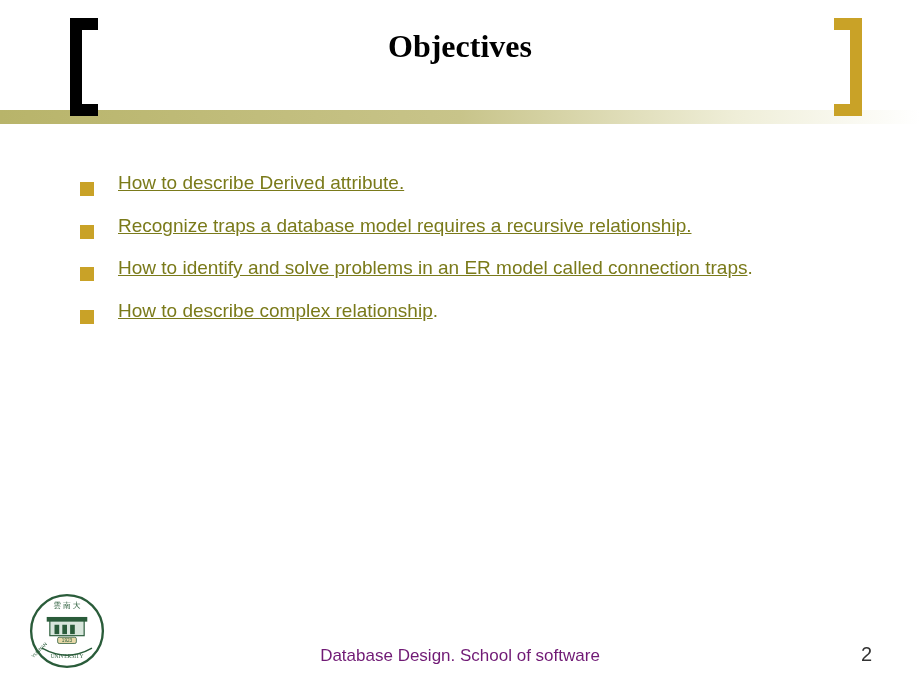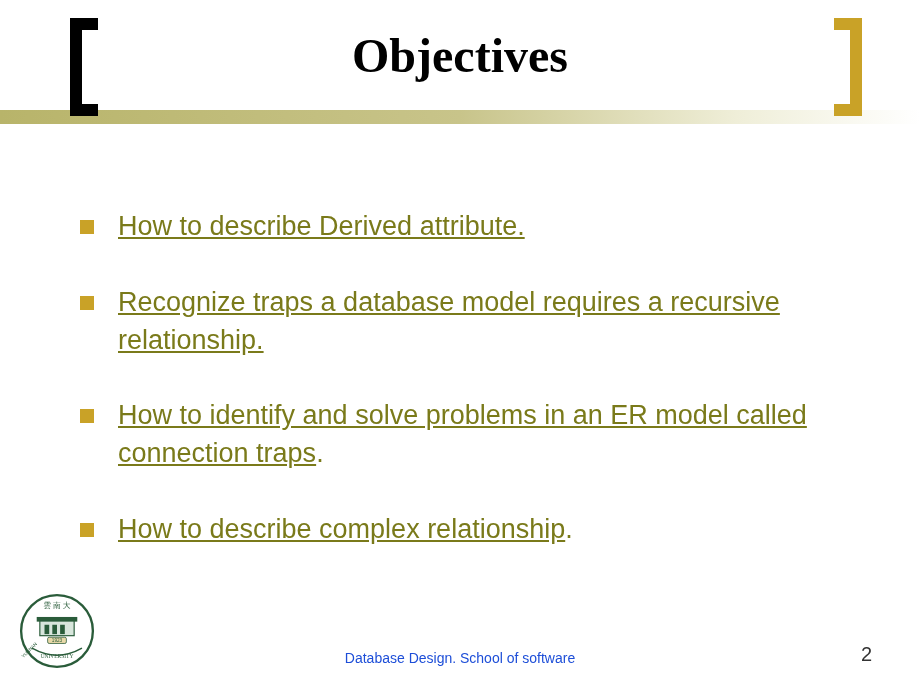--- a/index.html
+++ b/index.html
@@ -38,21 +38,21 @@
       border-right: 12px solid #c9a227;
       border-top: 12px solid #c9a227;
       border-bottom: 12px solid #c9a227;
     }
     .title {
       position: absolute;
       left: 0;
       right: 0;
       top: 28px;
       text-align: center;
-      font-size: 48px;
+      font-size: 32px;
       font-weight: bold;
       font-family: 'Times New Roman', serif;
       color: #000;
     }
     .underline-bar {
       position: absolute;
       top: 110px;
       left: 0;
       right: 0;
       height: 14px;
@@ -62,24 +62,23 @@
     .content {
       padding: 40px 70px 0 80px;
     }
     ul.objectives {
       list-style: none;
     }
     ul.objectives li {
       position: relative;
       padding-left: 38px;
       margin-bottom: 16px;
-      font-size: 27px;
+      font-size: 19px;
       line-height: 1.4;
       color: #7a7a1a;
-      margin-top: 38px;
     }
     ul.objectives li::before {
       content: '';
       position: absolute;
       left: 0;
       top: 12px;
       width: 14px;
       height: 14px;
       background: #c9a227;
     }
@@ -96,34 +95,34 @@
       bottom: 18px;
       left: 0;
       right: 0;
       height: 50px;
     }
     .footer-text {
       position: absolute;
       left: 0;
       right: 0;
       text-align: center;
-      font-size: 14px;
-      color: #1d4ed8;
+      font-size: 17px;
+      color: #701a75;
       bottom: 6px;
     }
     .page-num {
       position: absolute;
       right: 48px;
       bottom: 6px;
       font-size: 20px;
       color: #333;
     }
     .logo {
       position: absolute;
-      left: 18px;
+      left: 28px;
       bottom: 2px;
       width: 78px;
       height: 78px;
     }
   </style>
 </head>
 <body>
 
 <div class="header-area">
   <div class="bracket-left"></div>

